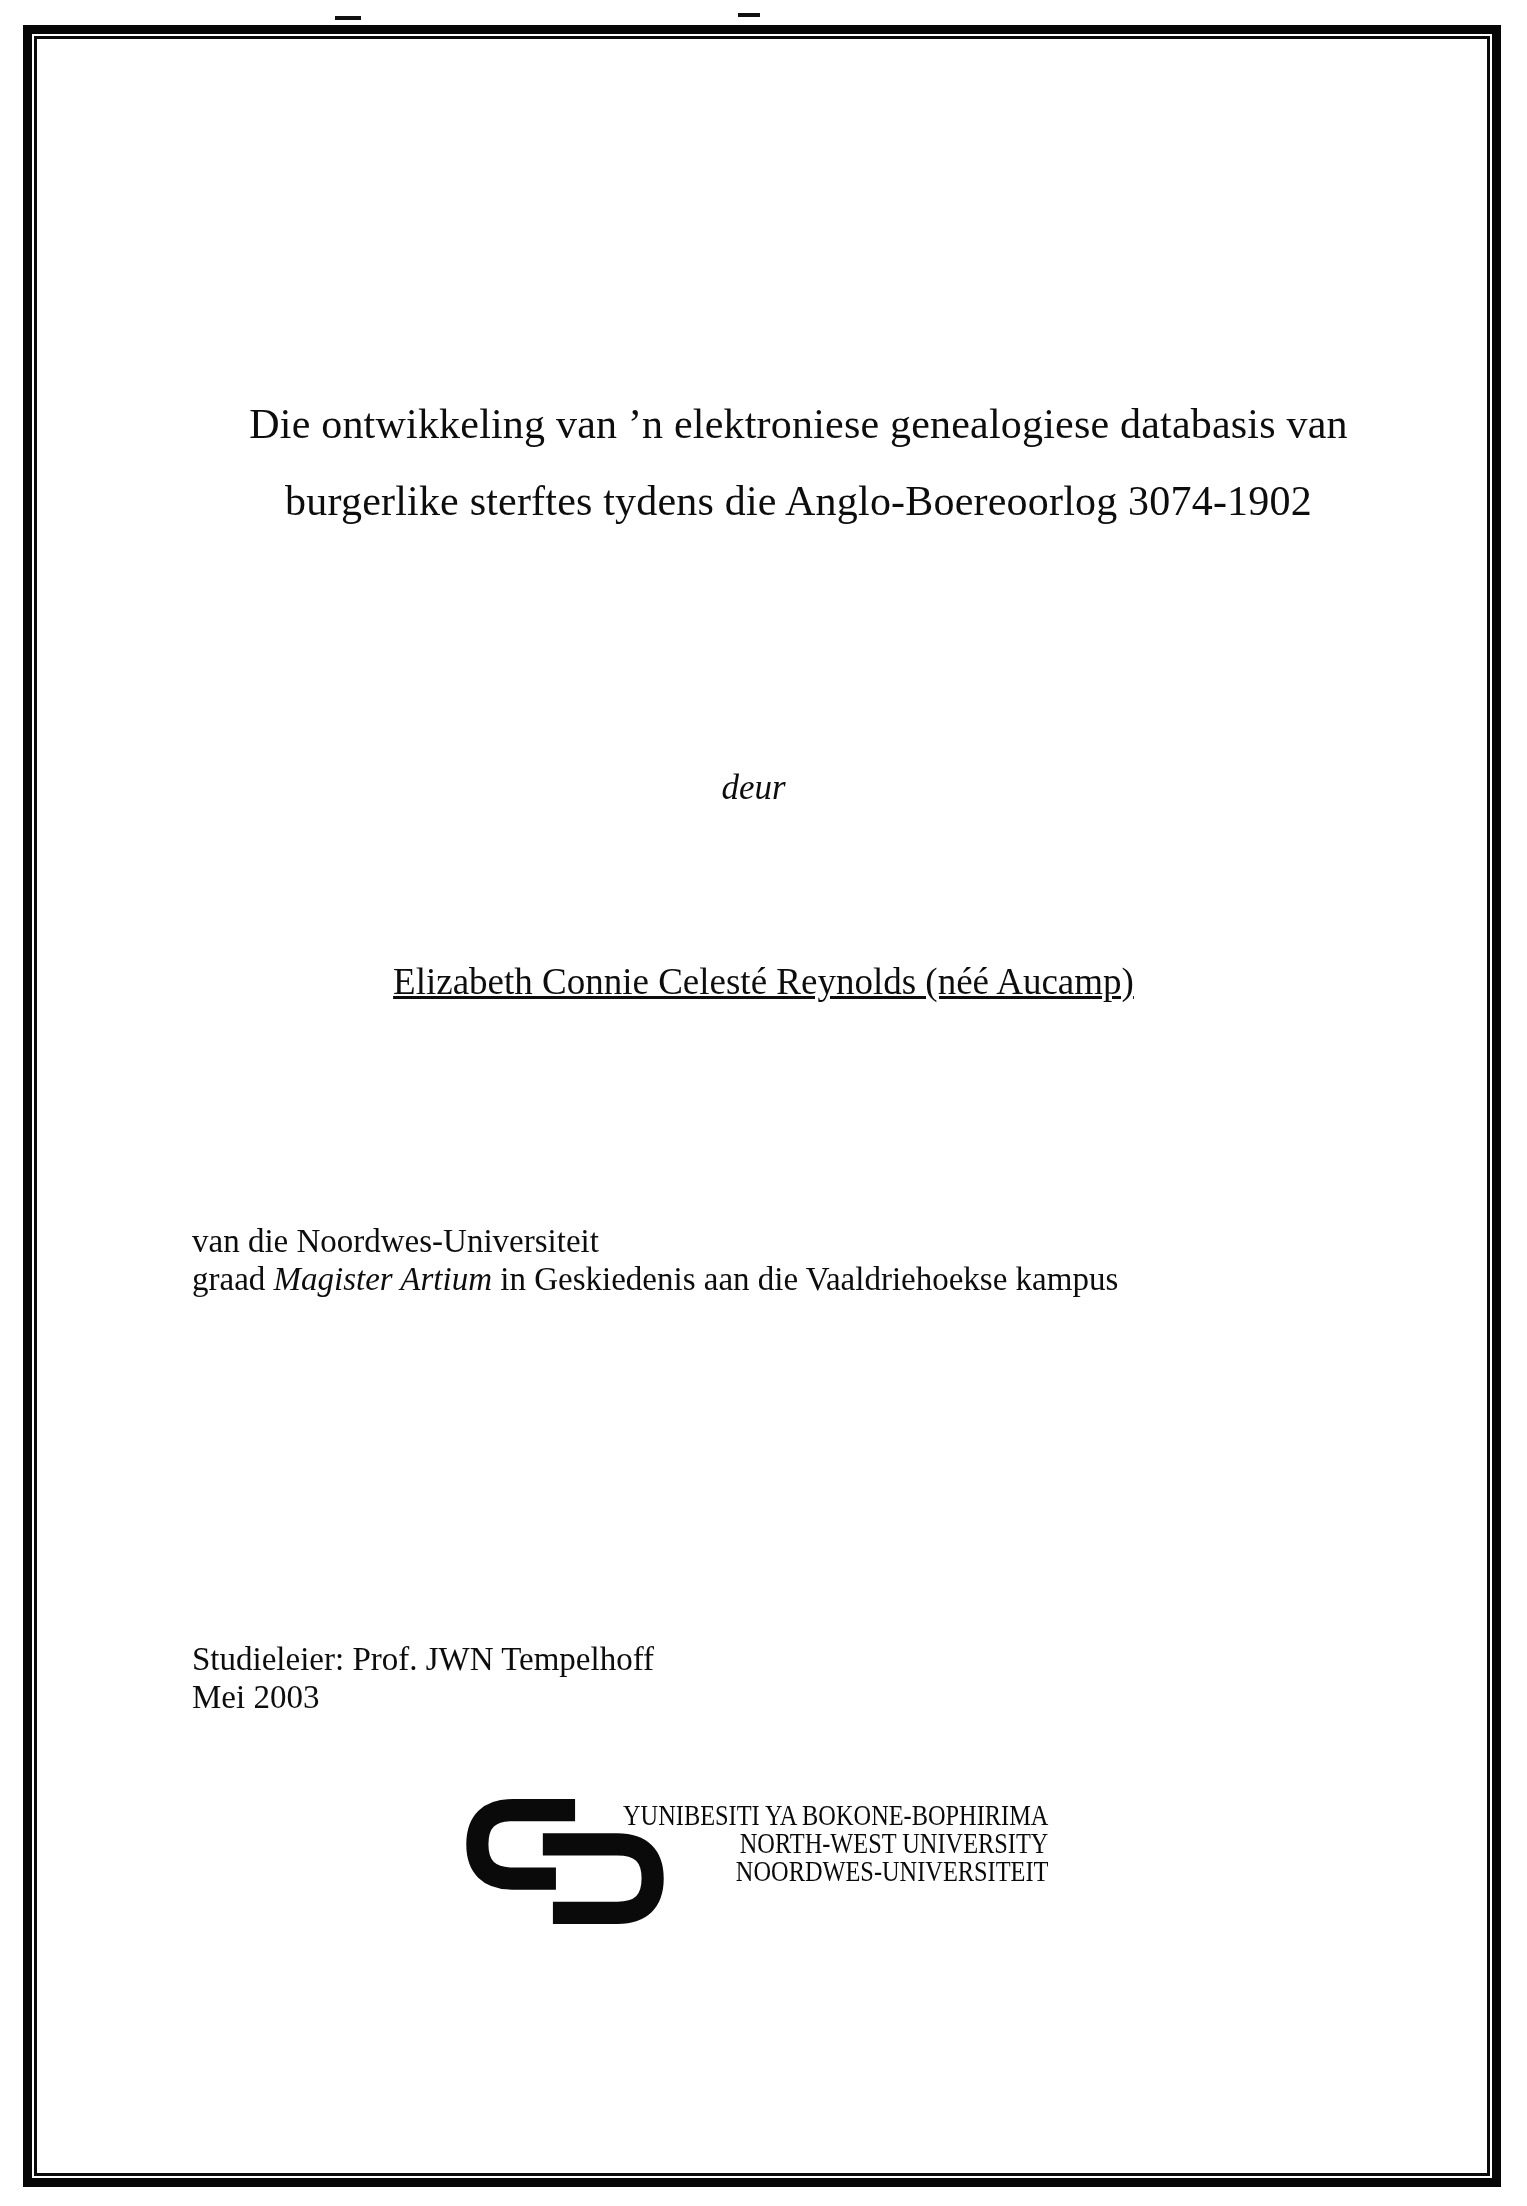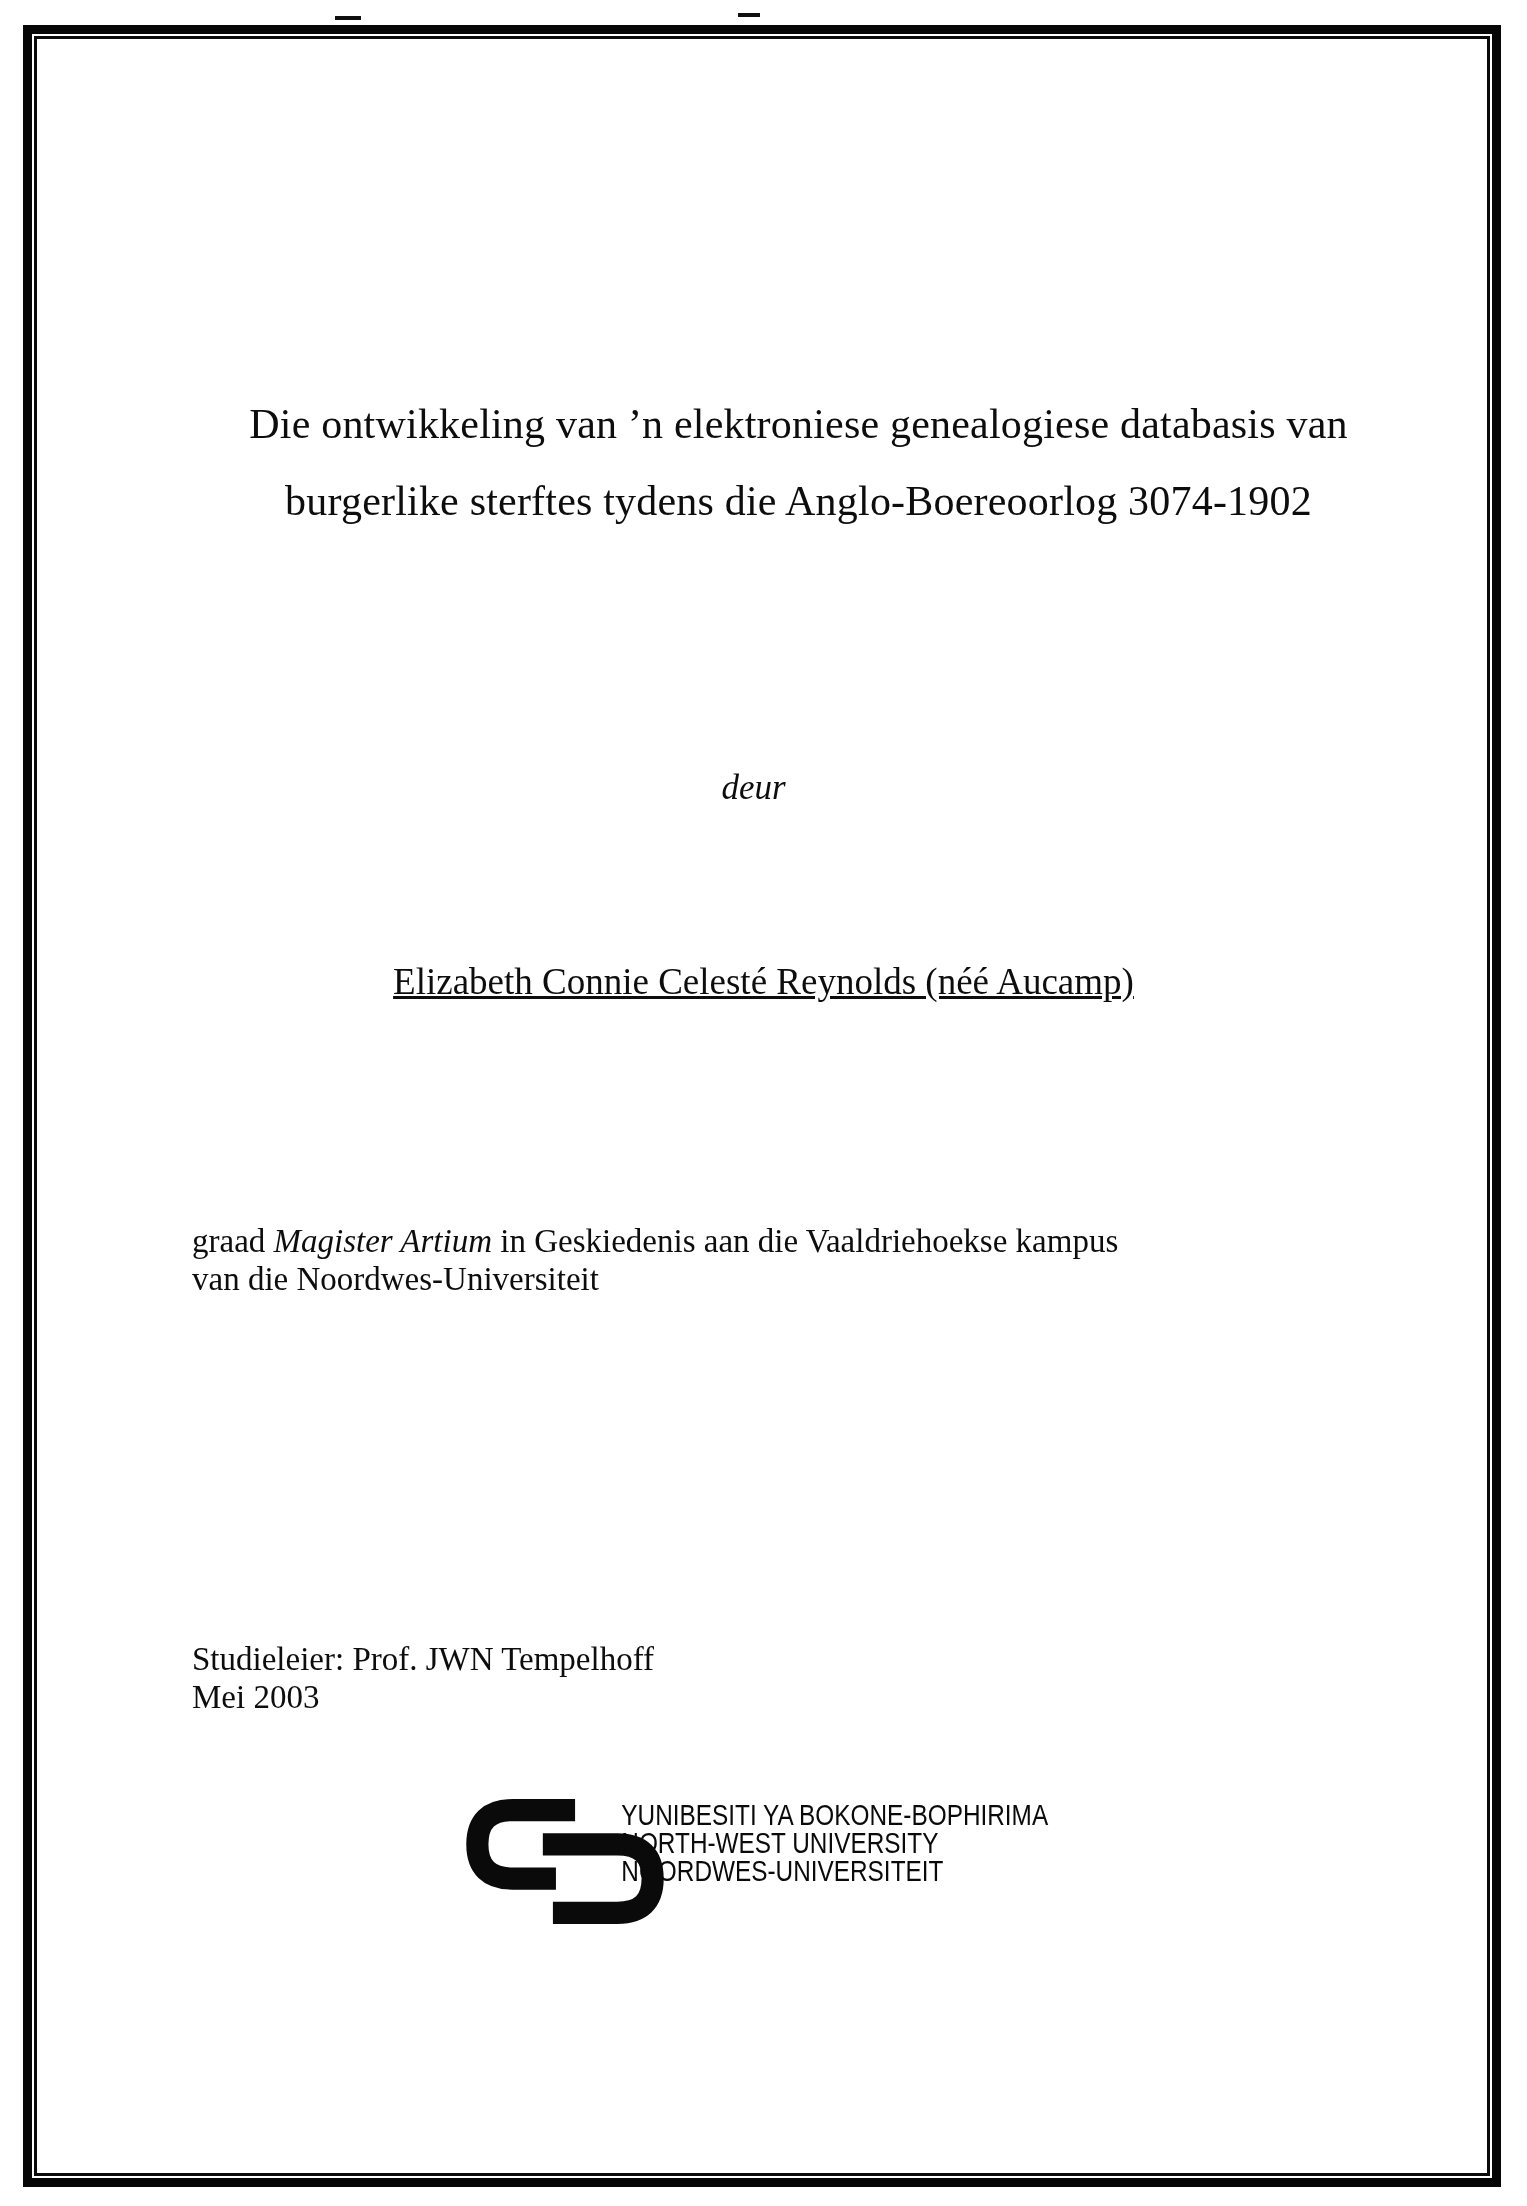--- a/index.html
+++ b/index.html
@@ -61,21 +61,22 @@
     font-size: 33px; line-height: 38px; font-family: Liberation Serif, serif;
   }
 
   
   .logo-mark {
     left: 466px; top: 1799px;
     width: 198px; height: 136px;
   }
   .logo-text {
     top: 1801px; right: 479px;
-    font-family: Liberation Sans, sans-serif;
+    text-align: right;
+    font-family: Liberation Serif, serif;
     font-size: 29px; line-height: 28px;
     color: #0a0a0a;
     white-space: nowrap;
   }
   .logo-text .lt-line {
     transform: scaleX(0.84);
     transform-origin: 100% 50%;
   }
 
   
@@ -94,22 +95,22 @@
 <div class="abs title-block">
   <div>Die ontwikkeling van ’n elektroniese genealogiese databasis van</div>
   <div>burgerlike sterftes tydens die Anglo-Boereoorlog 3074-1902</div>
 </div>
 
 <div class="abs byline">deur</div>
 
 <div class="abs author-line">Elizabeth Connie Celesté Reynolds (néé Aucamp)</div>
 
 <div class="abs statement">
+  <div>van die Noordwes-Universiteit</div>
   <div><span>graad </span><span class="italic">Magister Artium</span><span> in Geskiedenis aan die Vaaldriehoekse kampus</span></div>
-  <div>van die Noordwes-Universiteit</div>
 </div>
 
 <div class="abs supervisor-block">
   <div>Studieleier: Prof. JWN Tempelhoff</div>
   <div>Mei 2003</div>
 </div>
 
 <div class="abs logo-mark">
   <svg width="198" height="136" viewBox="0 0 196 135" xmlns="http://www.w3.org/2000/svg" aria-hidden="true">
 

